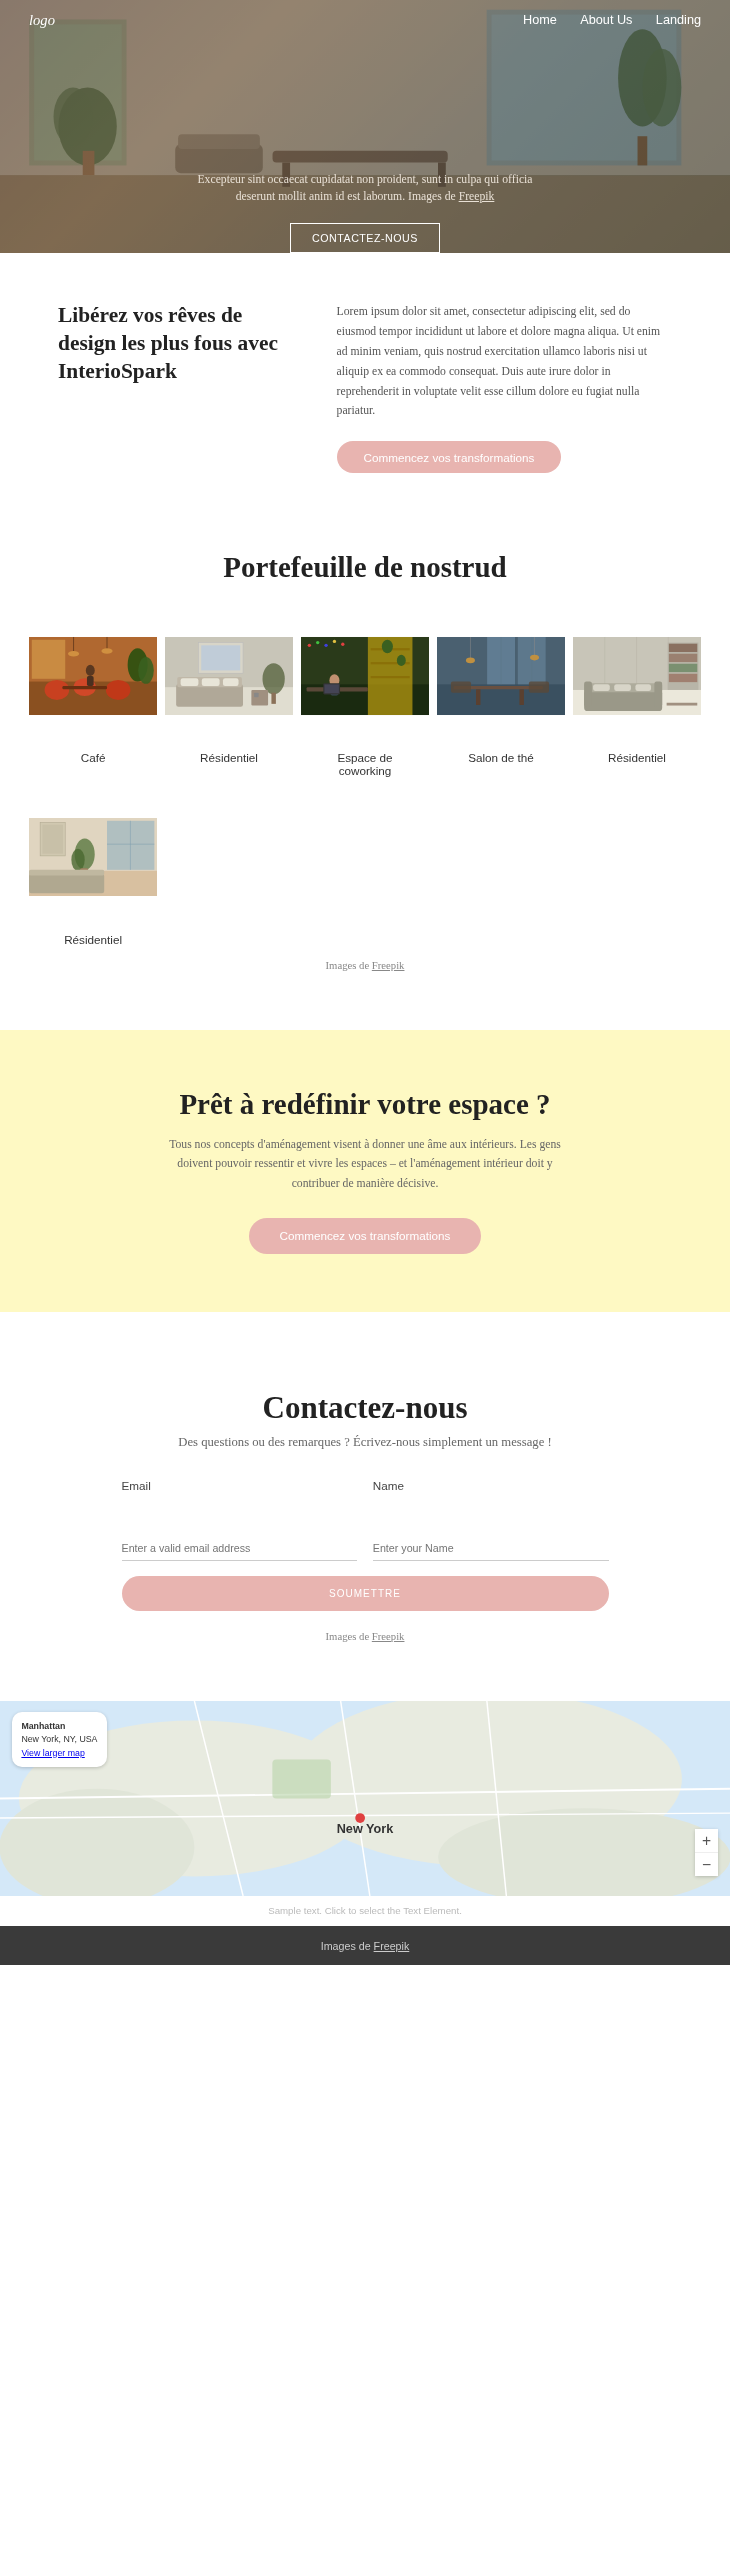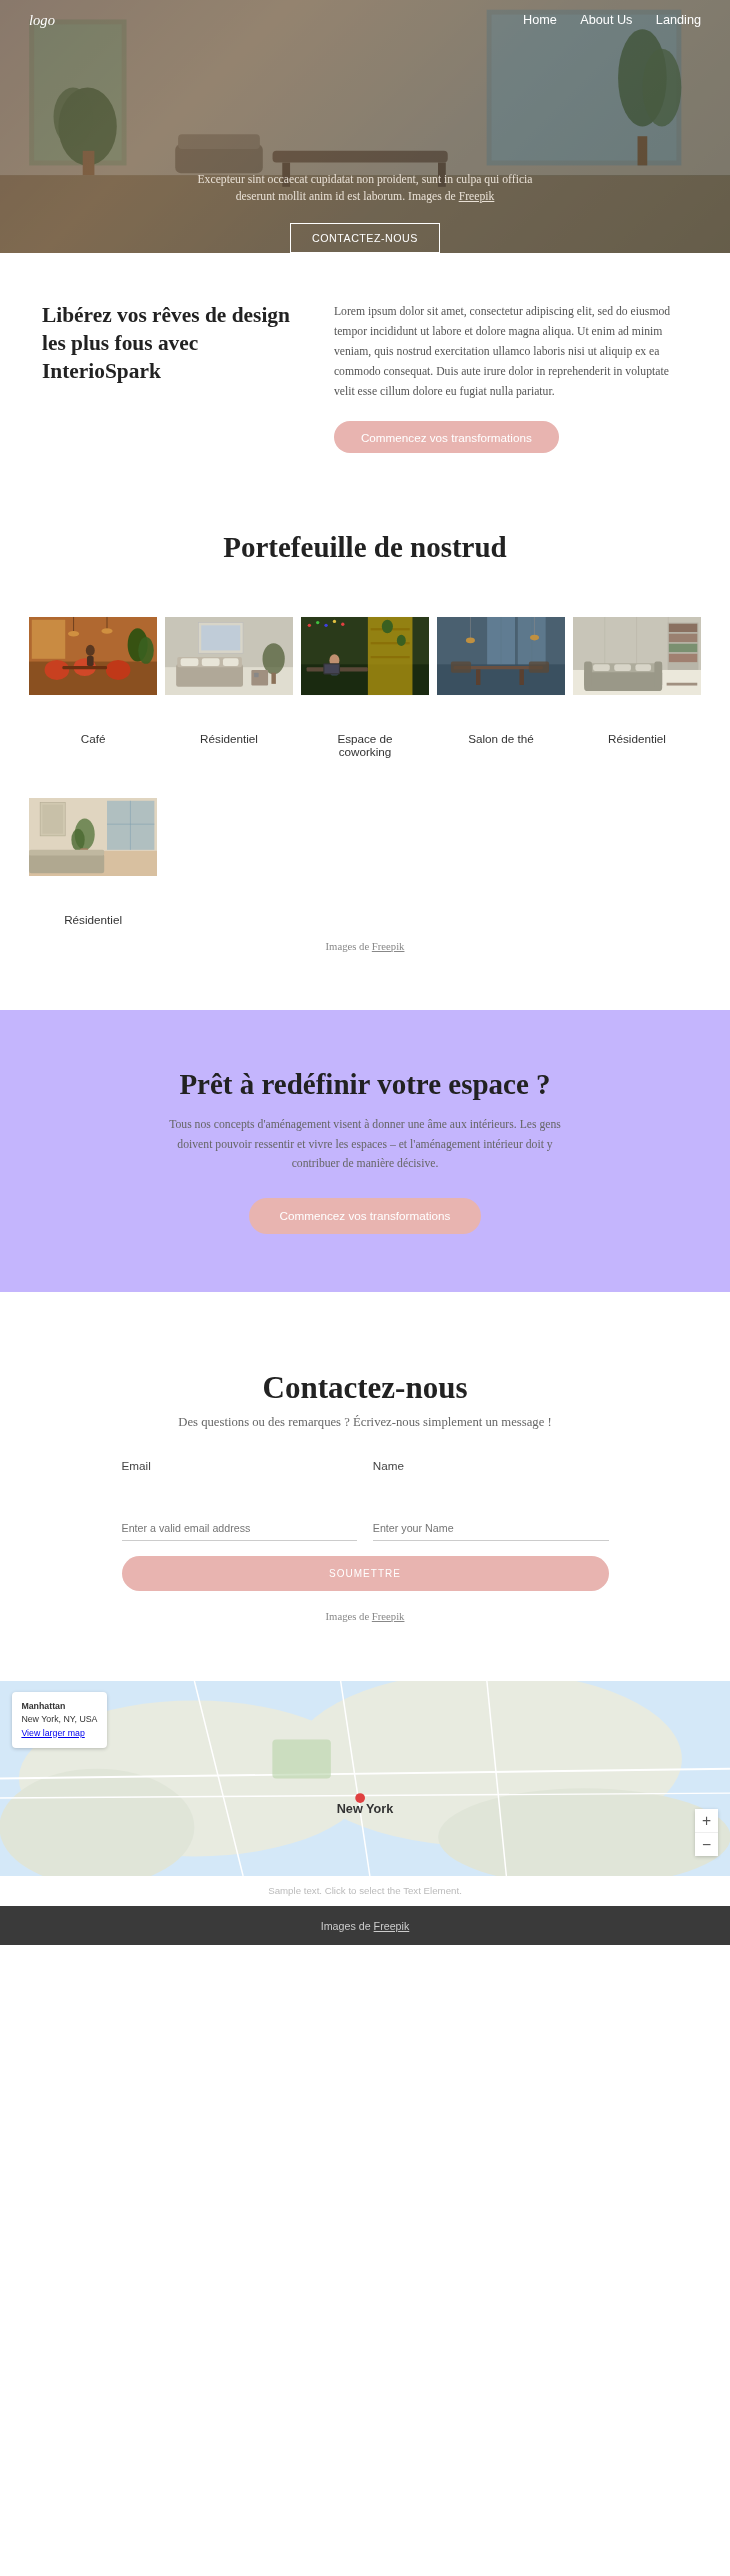--- a/index.html
+++ b/index.html
@@ -27,21 +27,21 @@
     .hero p { font-size: 11.7px; color: #e8e0d5; max-width: 370px; margin: 0 auto 17.5px; line-height: 1.5; }
     .hero p a { color: #e8e0d5; text-decoration: underline; }
     .hero-btn {
       display: inline-block; border: 1.5px solid #fff; color: #fff;
       padding: 7.8px 21.4px; font-size: 10.7px; letter-spacing: 0.5px;
       background: transparent; cursor: pointer; font-family: Arial, sans-serif;
     }
 
     
     .about-section {
-      display: flex; gap: 39px; padding: 49px 42px 39px; align-items: flex-start;
+      display: flex; gap: 39px; padding: 49px 58px 39px; align-items: flex-start;
     }
     .about-left { flex: 1; }
     .about-left h2 { font-size: 21.4px; font-weight: bold; color: #222; line-height: 1.3; }
     .about-right { flex: 1.4; }
     .about-right p { font-size: 11.7px; color: #555; line-height: 1.7; }
     .about-right .transform-btn {
       display: inline-block; margin-top: 19.5px; background: #e8b4b0;
       color: #fff; border: none; border-radius: 29px; padding: 9.7px 27px;
       font-size: 11.7px; cursor: pointer; font-family: Arial, sans-serif;
     }
@@ -53,21 +53,21 @@
     .portfolio-item { position: relative; overflow: hidden; }
     .portfolio-label {
       font-size: 11.7px; color: #333; text-align: center; padding: 7.8px 3.9px 3.9px;
       font-family: Arial, sans-serif;
     }
     .images-credit { font-size: 10.7px; color: #888; text-align: center; margin: 9.7px 0 19.5px; }
     .images-credit a { color: #888; }
 
     
     .ready-section {
-      background: #c4b5fd; padding: 58px 39px; text-align: center; margin: 19.5px 0;
+      background: #fef9c3; padding: 58px 39px; text-align: center; margin: 19.5px 0;
     }
     .ready-section h2 { font-size: 29px; font-weight: bold; color: #222; margin-bottom: 13.6px; }
     .ready-section p { font-size: 11.7px; color: #666; max-width: 409px; margin: 0 auto 23.4px; line-height: 1.7; }
     .ready-btn {
       display: inline-block; background: #e8b4b0; color: #fff; border: none;
       border-radius: 29px; padding: 11.7px 31px; font-size: 11.7px; cursor: pointer;
       font-family: Arial, sans-serif;
     }
 
     
@@ -86,21 +86,21 @@
     .submit-btn {
       display: block; width: 100%; background: #e8b4b0; color: #fff;
       border: none; border-radius: 29px; padding: 11.7px; font-size: 10px;
       cursor: pointer; font-family: Liberation Sans, sans-serif; letter-spacing: 1px; margin-top: 7.8px;
     }
 
     
     .map-section { width: 100%; height: 195px; position: relative; overflow: hidden; }
     .map-info {
       position: absolute; top: 11.7px; left: 11.7px; background: #fff;
-      padding: 7.8px 9.7px; font-size: 8.8px; color: #333; border-radius: 4px;
+      padding: 7.8px 9.7px; font-size: 8.8px; color: #333; border-radius: 10px;
       box-shadow: 0 1px 3.9px rgba(0,0,0,0.2); font-family: Arial, sans-serif; line-height: 1.5;
     }
     .map-zoom {
       position: absolute; bottom: 19.5px; right: 11.7px;
       background: #fff; border-radius: 1.9px; box-shadow: 0 1px 3.9px rgba(0,0,0,0.2);
     }
     .map-zoom button {
       display: block; width: 23.4px; height: 23.4px; border: none; background: #fff;
       font-size: 15.6px; cursor: pointer; color: #555; line-height: 1;
       font-family: Arial, sans-serif;

